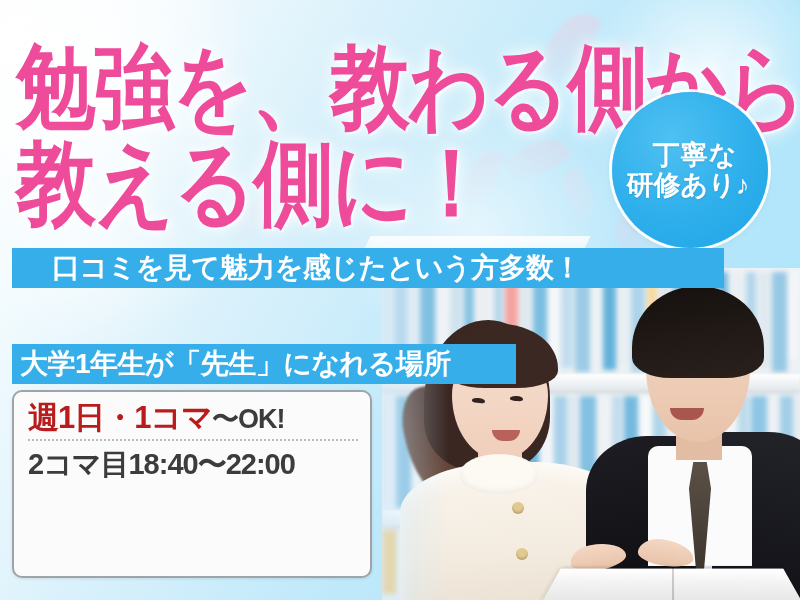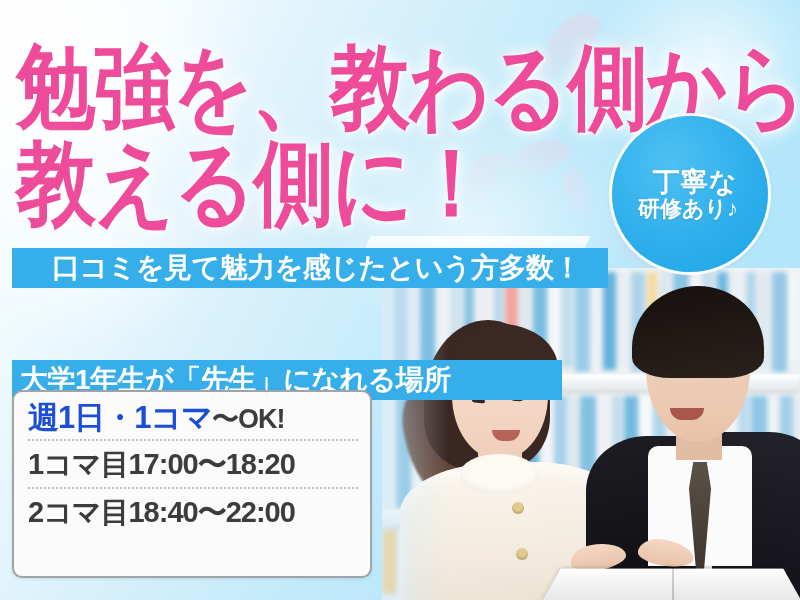--- a/index.html
+++ b/index.html
@@ -210,74 +210,74 @@
        2px 2px 0 rgba(255,255,255,.55);
     transform: scaleY(1.16);
     transform-origin: left top;
   }
   #headline-1 { top: 26px; font-size: 80px; }
   #headline-2 { top: 122px; font-size: 80px; }
 
   
   #badge {
     position: absolute;
-    left: 612px; top: 116px;
+    left: 612px; top: 92px;
     width: 156px; height: 156px;
     border-radius: 50%;
     background: radial-gradient(circle at 38% 30%, #4fc0f2 0%, #2fb0ec 52%, #1fa4e6 100%);
     box-shadow: 0 0 0 3px rgba(255,255,255,.92), 0 2px 8px rgba(0,0,0,.08);
     display: flex; flex-direction: column;
     align-items: center; justify-content: center;
     color: #ffffff;
     font-weight: 700;
     line-height: 1.12;
     text-shadow: 0 1px 2px rgba(0,0,0,.12);
   }
   #badge .bl1 { font-size: 27px; letter-spacing: 1px; margin-left: 10px; }
-  #badge .bl2 { font-size: 22px; letter-spacing: 0px; margin-left: -4px; }
+  #badge .bl2 { font-size: 27px; letter-spacing: 0px; margin-left: -4px; }
 
   
   .hl {
     position: absolute;
     left: 12px;
     background: #35aeea;
     color: #ffffff;
     font-weight: 700;
     font-size: 28px;
     line-height: 40px;
     height: 40px;
     padding: 0 6px 0 8px;
     white-space: nowrap;
     letter-spacing: -.5px;
     box-sizing: border-box;
   }
-  #hl-1 { top: 248px; width: 596px; padding-left: 40px; }
+  #hl-1 { top: 248px; width: 712px; padding-left: 40px; }
   #hl-2 { top: 296px; width: 558px; }
-  #hl-3 { top: 360px; width: 550px; }
+  #hl-3 { top: 344px; width: 504px; }
 
   
   #schedule {
     position: absolute;
     left: 12px; top: 390px;
     width: 360px; height: 188px;
     background: #fbfbfb;
     border: 2px solid #9fa4a8;
     border-radius: 10px;
     box-sizing: border-box;
     padding: 6px 12px 6px 14px;
     box-shadow: 0 1px 3px rgba(0,0,0,.10);
   }
   #sched-title {
     font-size: 31px;
     font-weight: 700;
     line-height: 40px;
     white-space: nowrap;
     letter-spacing: -1px;
   }
-  #sched-title .red { color: #1d4ed8; }
+  #sched-title .red { color: #b91c1c; }
   #sched-title .gray { color: #3c3c3c; font-size: 27px; }
   .sched-row {
     font-size: 29px;
     font-weight: 700;
     color: #3c3c3c;
     line-height: 46px;
     white-space: nowrap;
     letter-spacing: -1px;
     border-top: 2px dotted #b9bdc0;
   }
@@ -442,17 +442,16 @@
     <span class="bl2">研修あり♪</span>
   </div>
 
   <div class="hl" id="hl-1">口コミを見て魅力を感じたという方多数！</div>
   <div class="hl" id="hl-3">大学1年生が「先生」になれる場所</div>
 
   <div id="schedule">
     <div id="sched-title">
       <span class="red">週1日・1コマ</span><span class="gray">〜OK!</span>
     </div>
-    <div class="sched-row">1コマ目17:00〜18:20</div>
     <div class="sched-row">2コマ目18:40〜22:00</div>
   </div>
 
 </div>
 
 </body></html>

